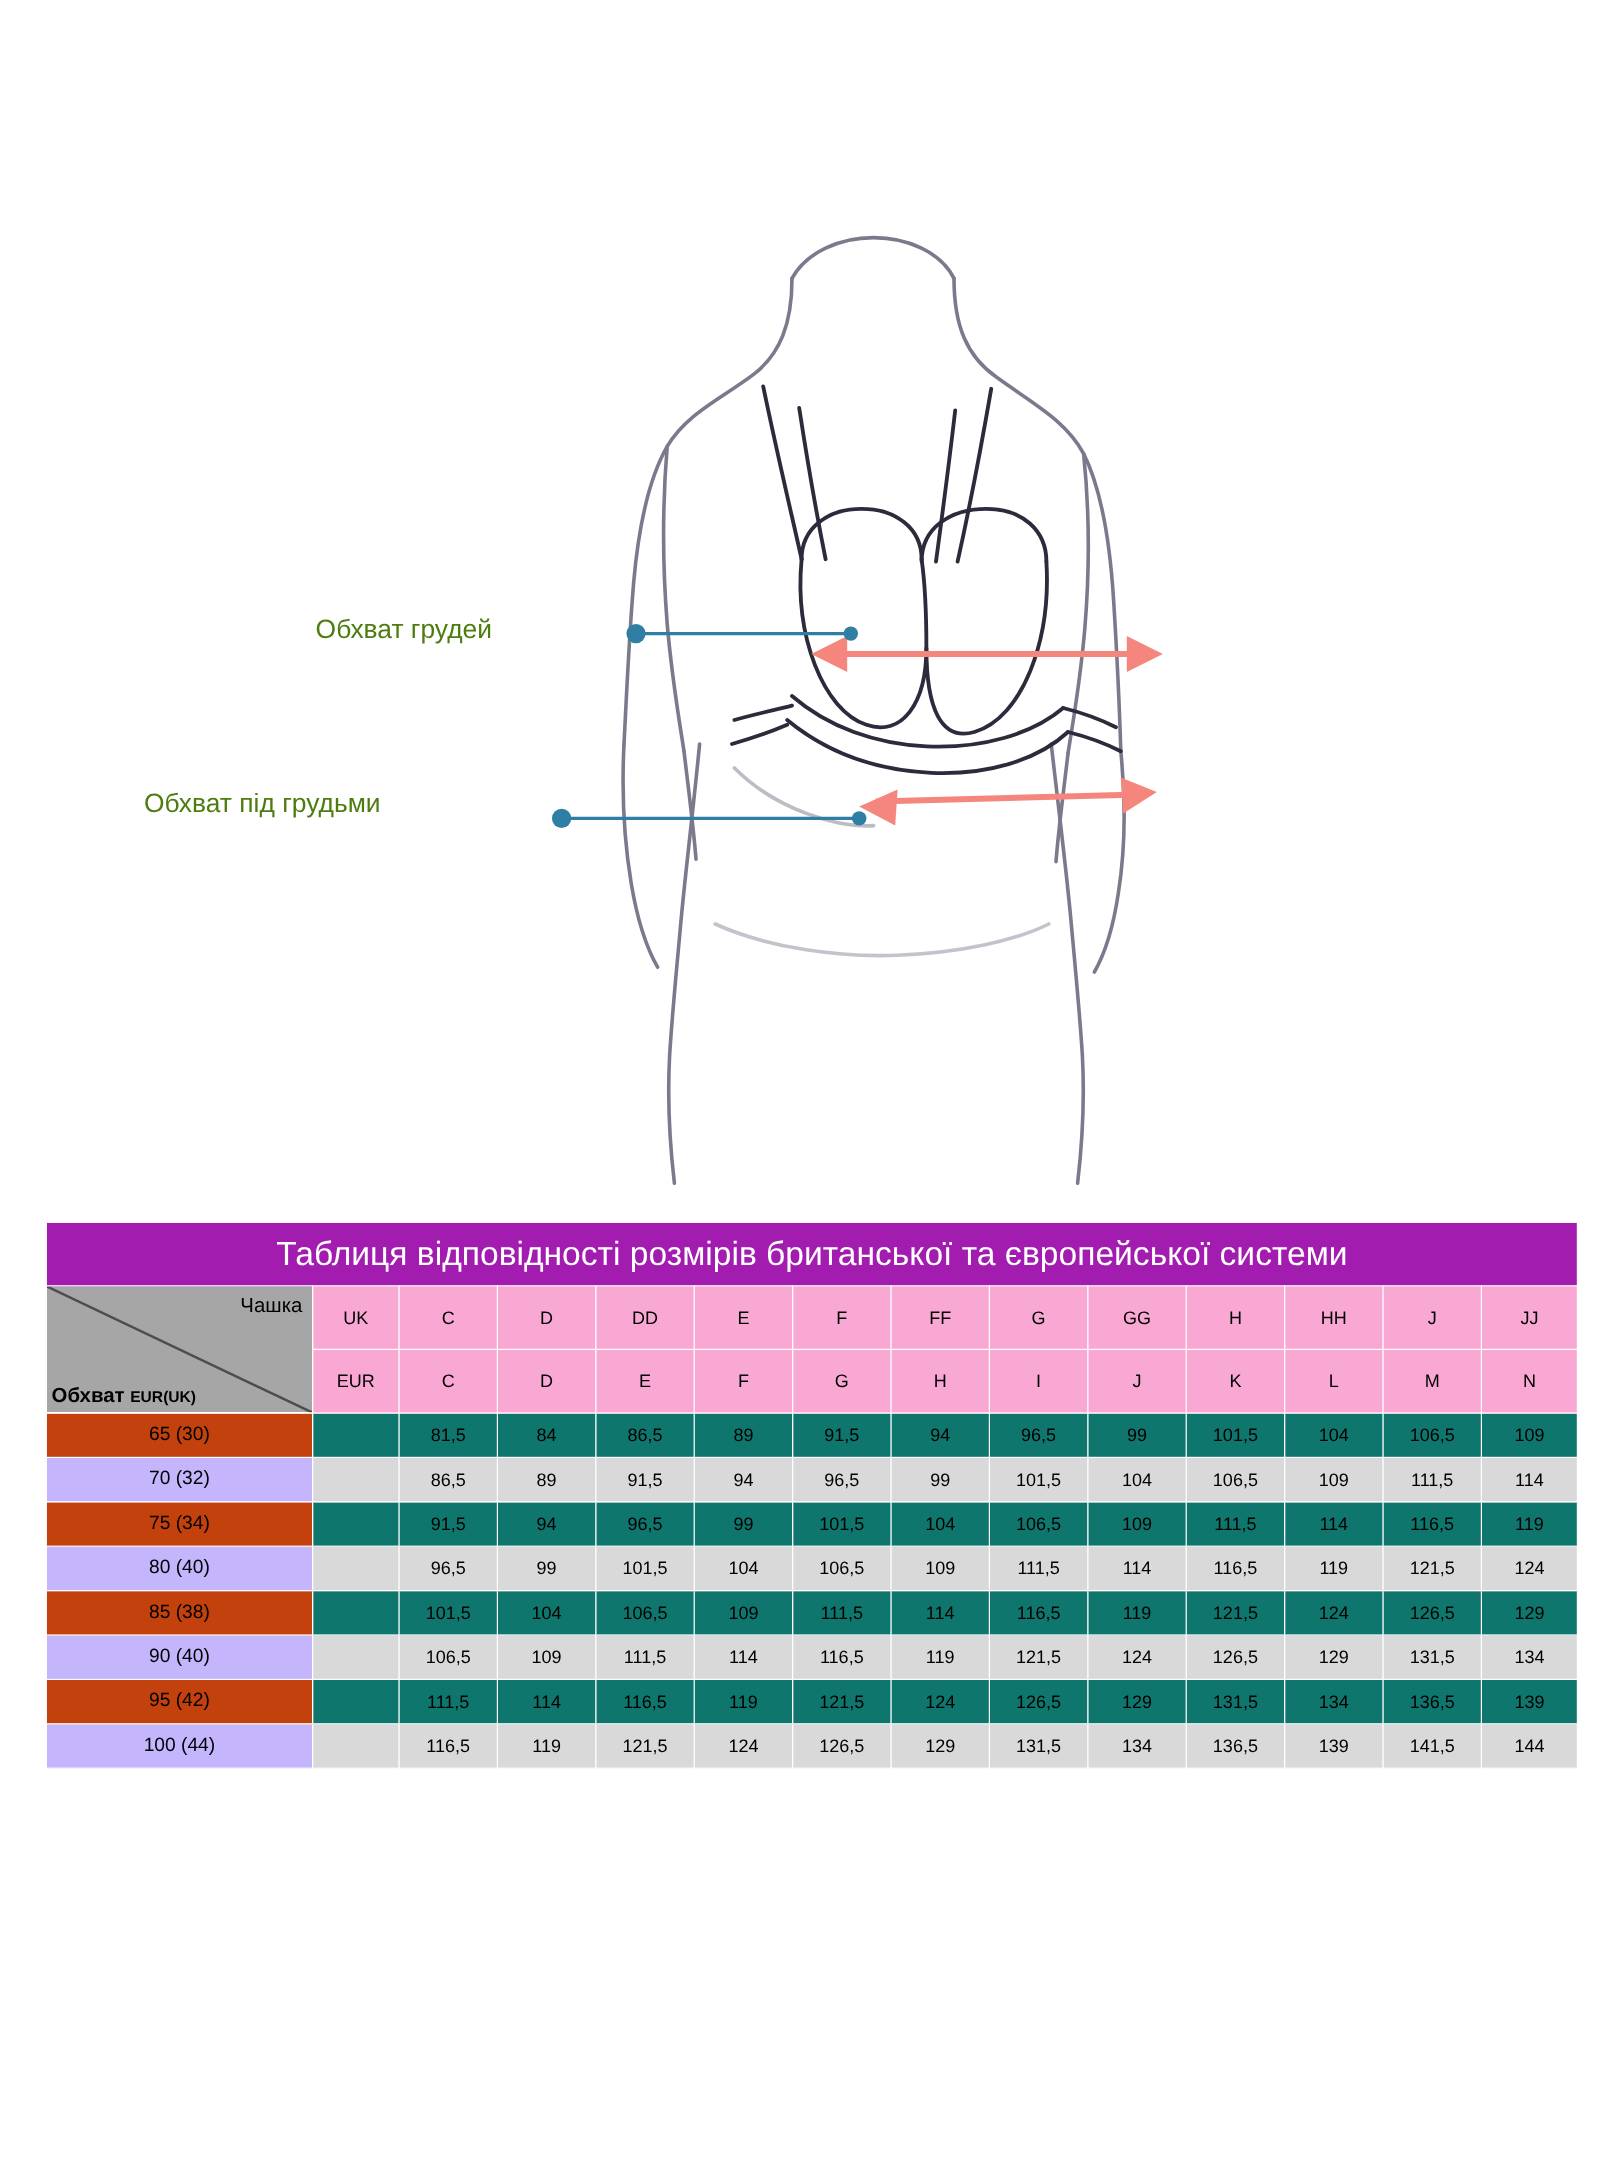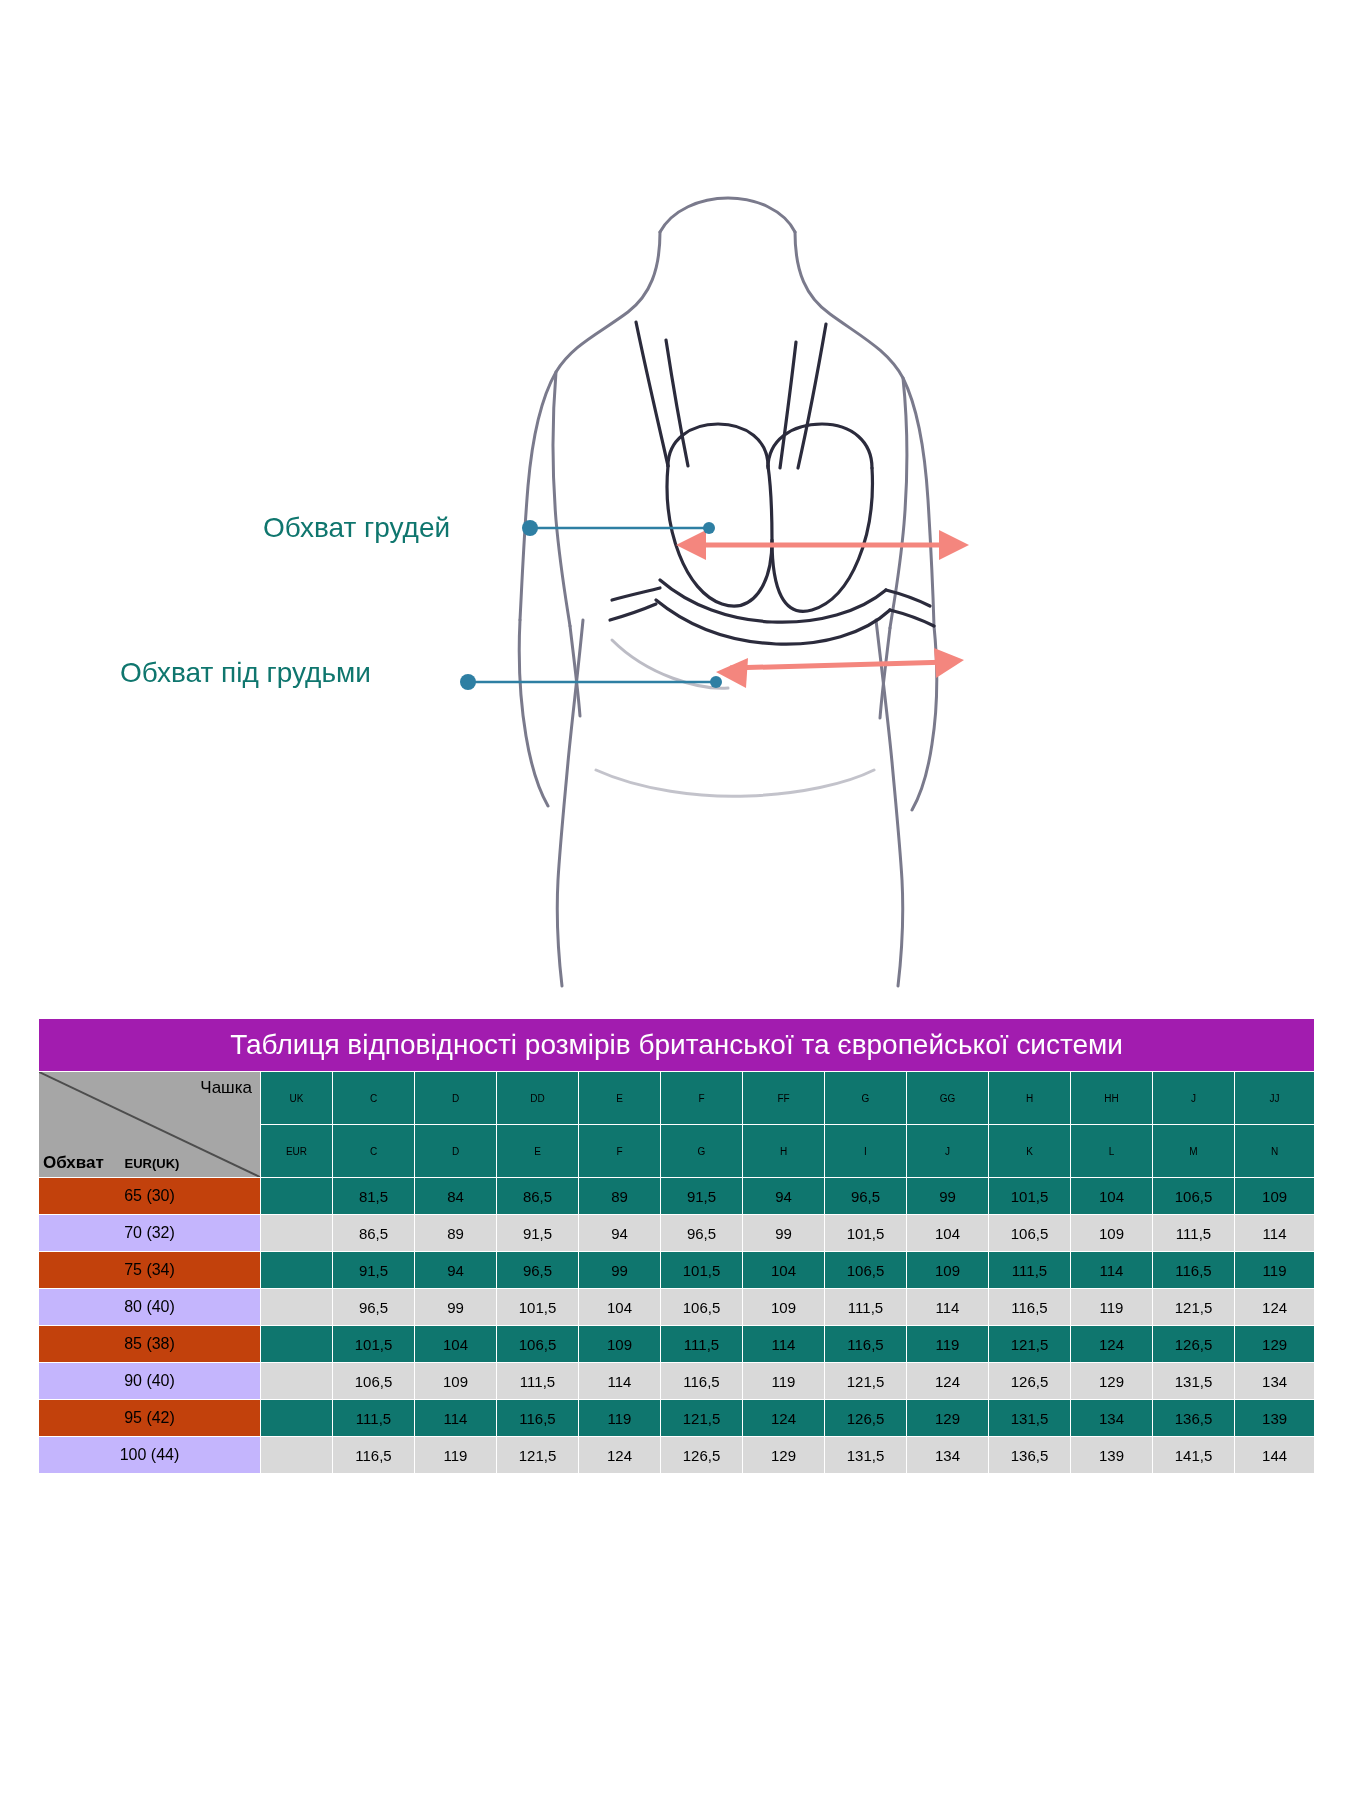--- a/index.html
+++ b/index.html
@@ -23,22 +23,22 @@
     top: 0;
     width: 1350px;
     height: 1020px;
   }
   #illustration svg {
     display: block;
   }
 
   .callout-label {
     position: absolute;
-    color: #0f766e;
-    font-size: 28px;
+    color: #4d7c0f;
+    font-size: 22px;
     font-family: "Liberation Sans", sans-serif;
     white-space: nowrap;
   }
   #label-bust {
     left: 263px;
     top: 512px;
   }
   #label-underbust {
     left: 120px;
     top: 657px;
@@ -67,24 +67,24 @@
   .title-row td {
     background: #a21caf;
     color: #ffffff;
     font-size: 28px;
     height: 52px;
     text-align: center;
     font-family: "Liberation Sans", sans-serif;
     border: none;
   }
   .hdr {
-    background: #0f766e;
+    background: #f9a8d4;
     color: #000;
     font-weight: bold;
-    font-size: 10px;
+    font-size: 15px;
     height: 52px;
   }
   .corner {
     background: #a6a6a6;
     position: relative;
     padding: 0;
     height: 104px;
     overflow: hidden;
   }
   .corner .diag {
@@ -106,21 +106,20 @@
     position: absolute;
     left: 4px;
     bottom: 4px;
     font-weight: bold;
     font-size: 17px;
     z-index: 2;
     white-space: nowrap;
   }
   .corner .bust-label .sm {
     font-size: 13px;
-    margin-left: 16px;
   }
   .rowlabel {
     background: #c4b5fd;
     font-size: 16px;
     height: 36px;
     padding-right: 14px;
     text-align: right;
   }
   .rowlabel.alt {
     background: #c2410c;

